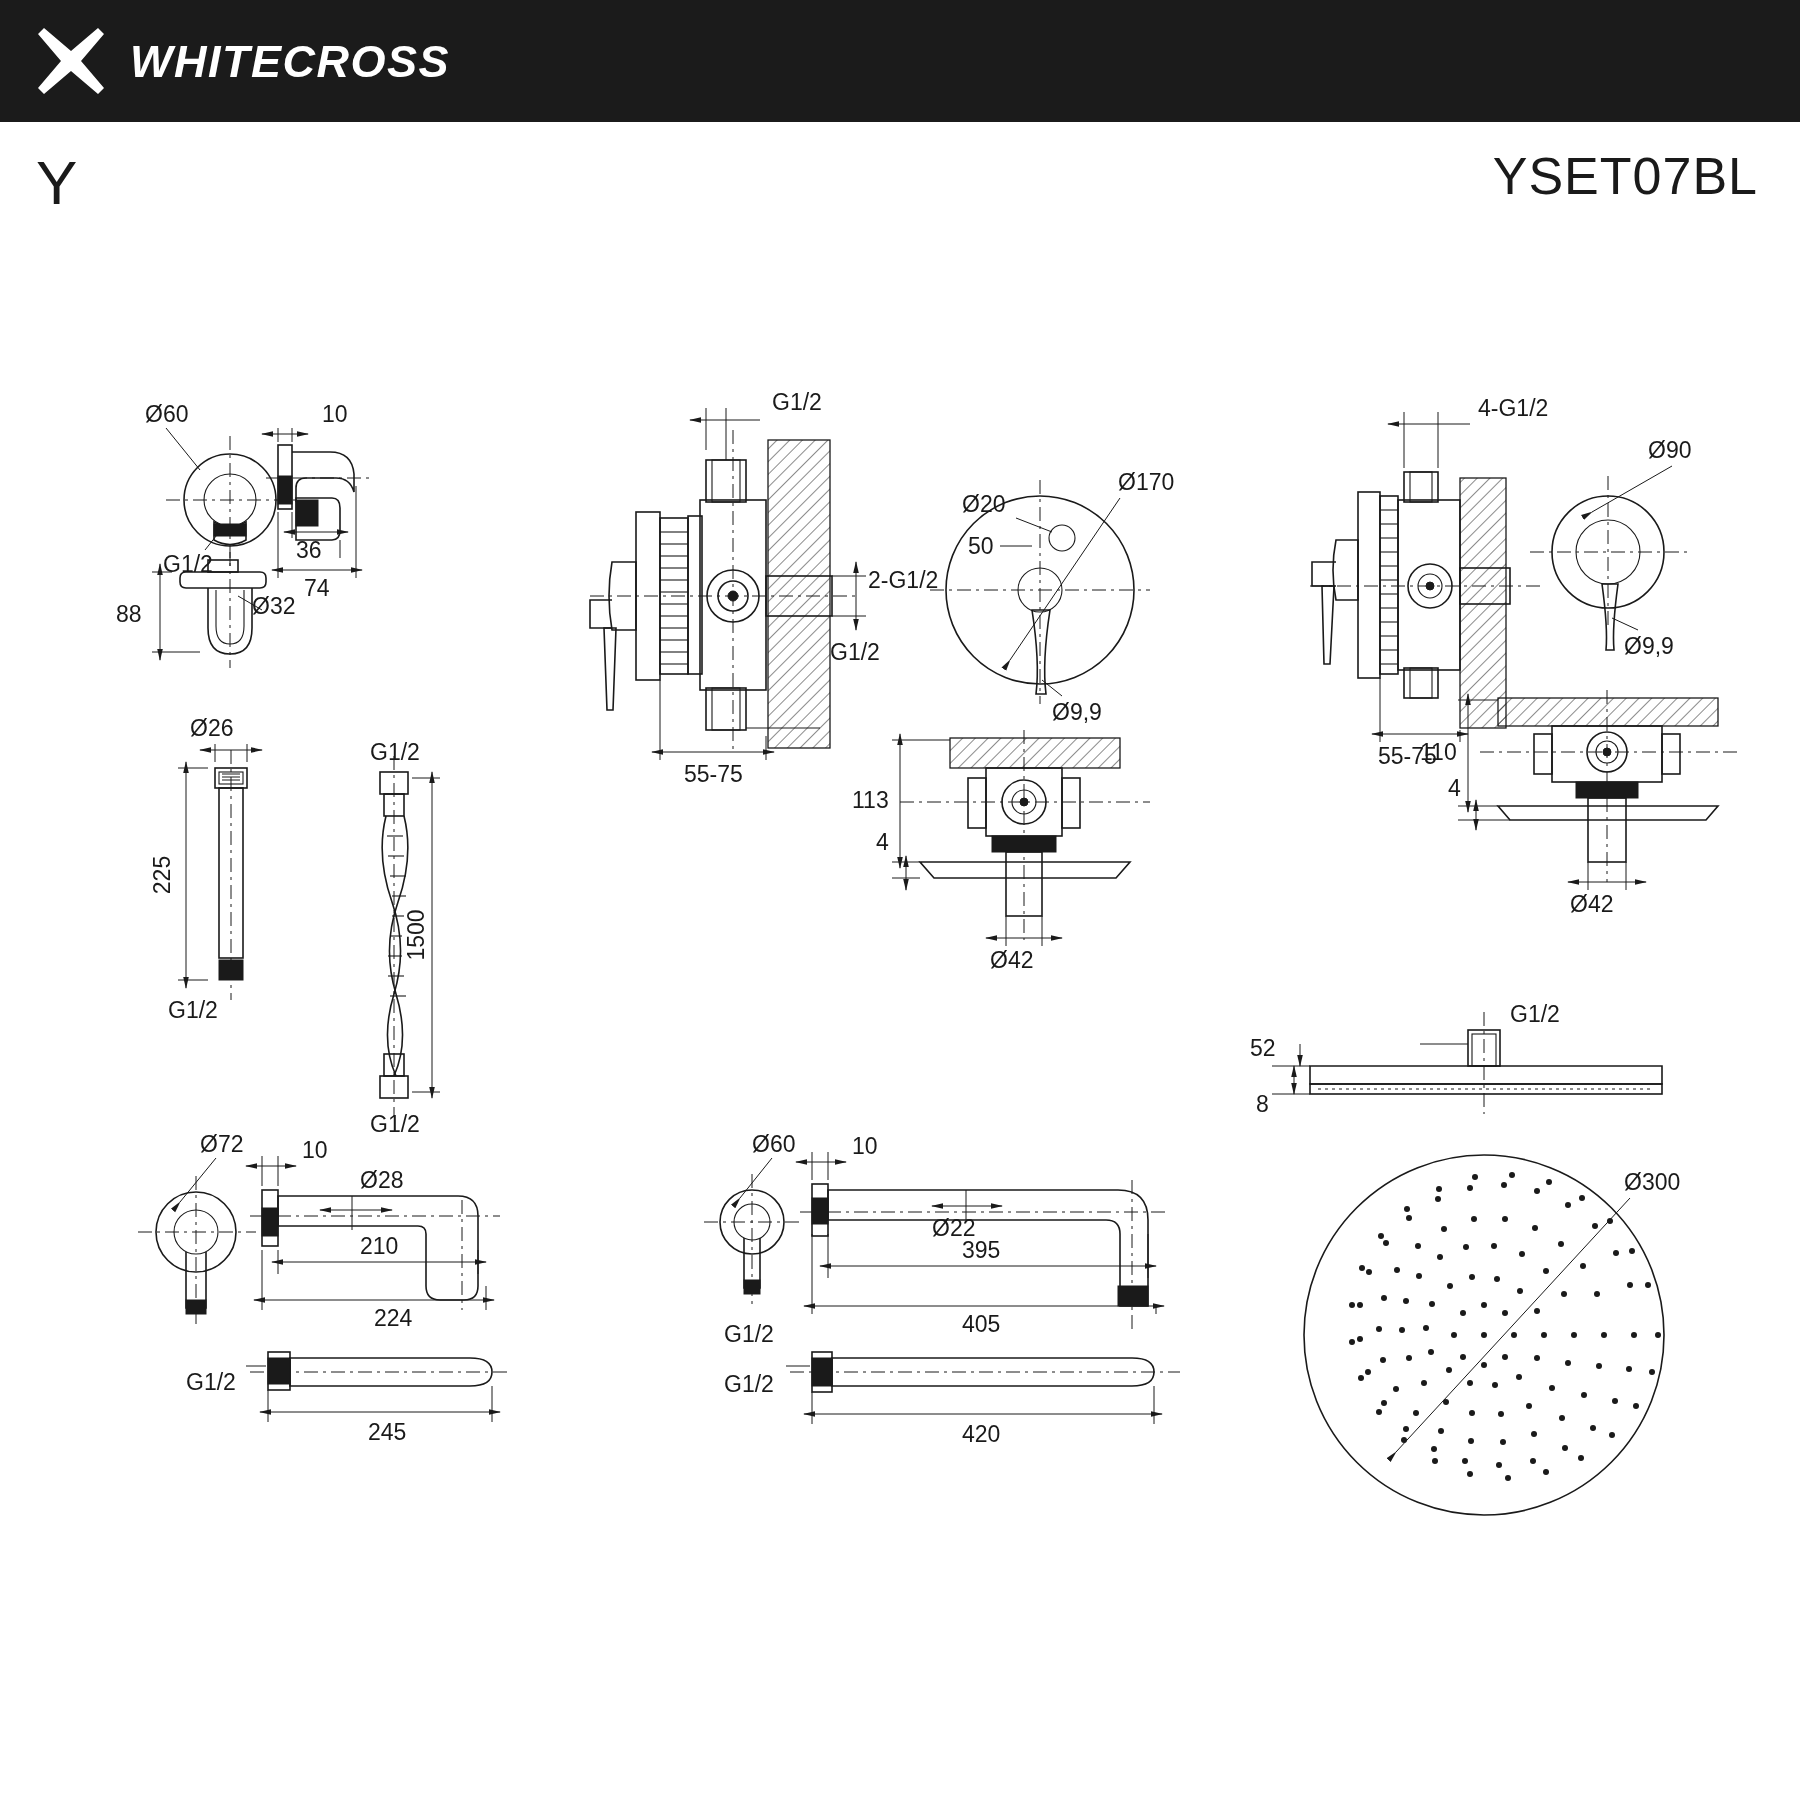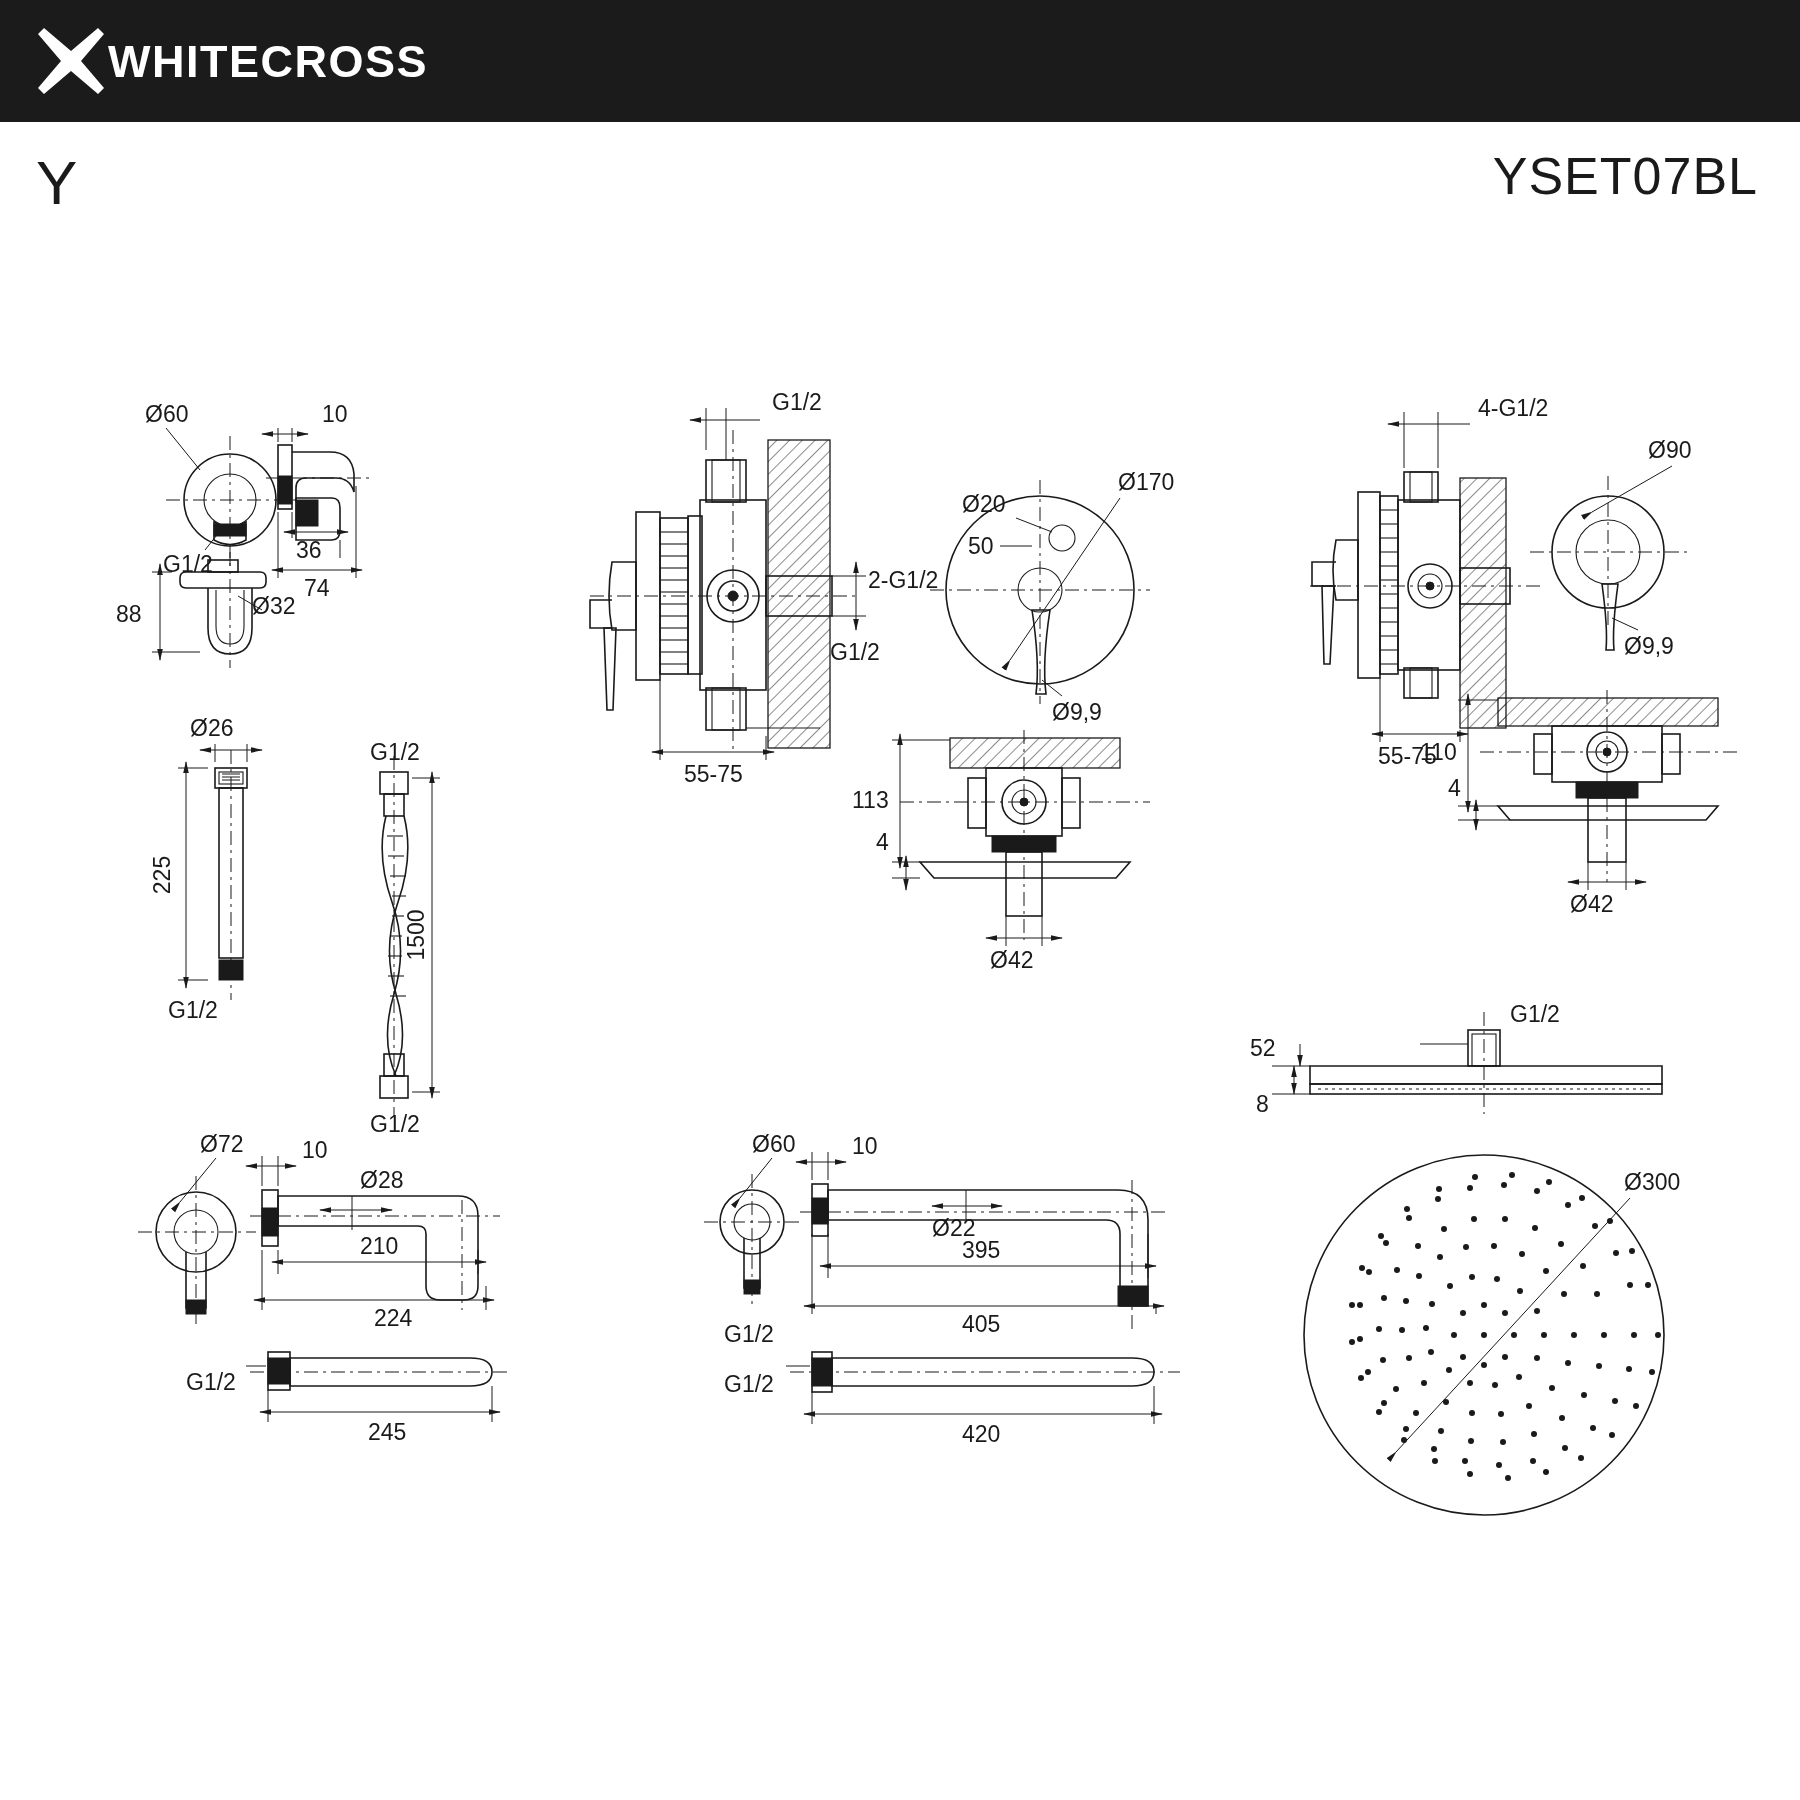--- a/index.html
+++ b/index.html
@@ -20,20 +20,22 @@
     position: absolute;
     left: 0; top: 0;
     width: 1800px; height: 122px;
     background: #1b1b1b;
   }
   .brand-wrap {
     position: absolute;
     left: 34px; top: 24px;
     display: flex;
     align-items: center;
+    gap: 22px;
+    font-style: italic;
   }
   .brand-logo { width: 74px; height: 74px; display: block; }
   .brand-name {
     color: #ffffff;
     font-size: 45px;
     letter-spacing: 1.5px;
     font-weight: bold;
     line-height: 1;
   }
   .series-label {

